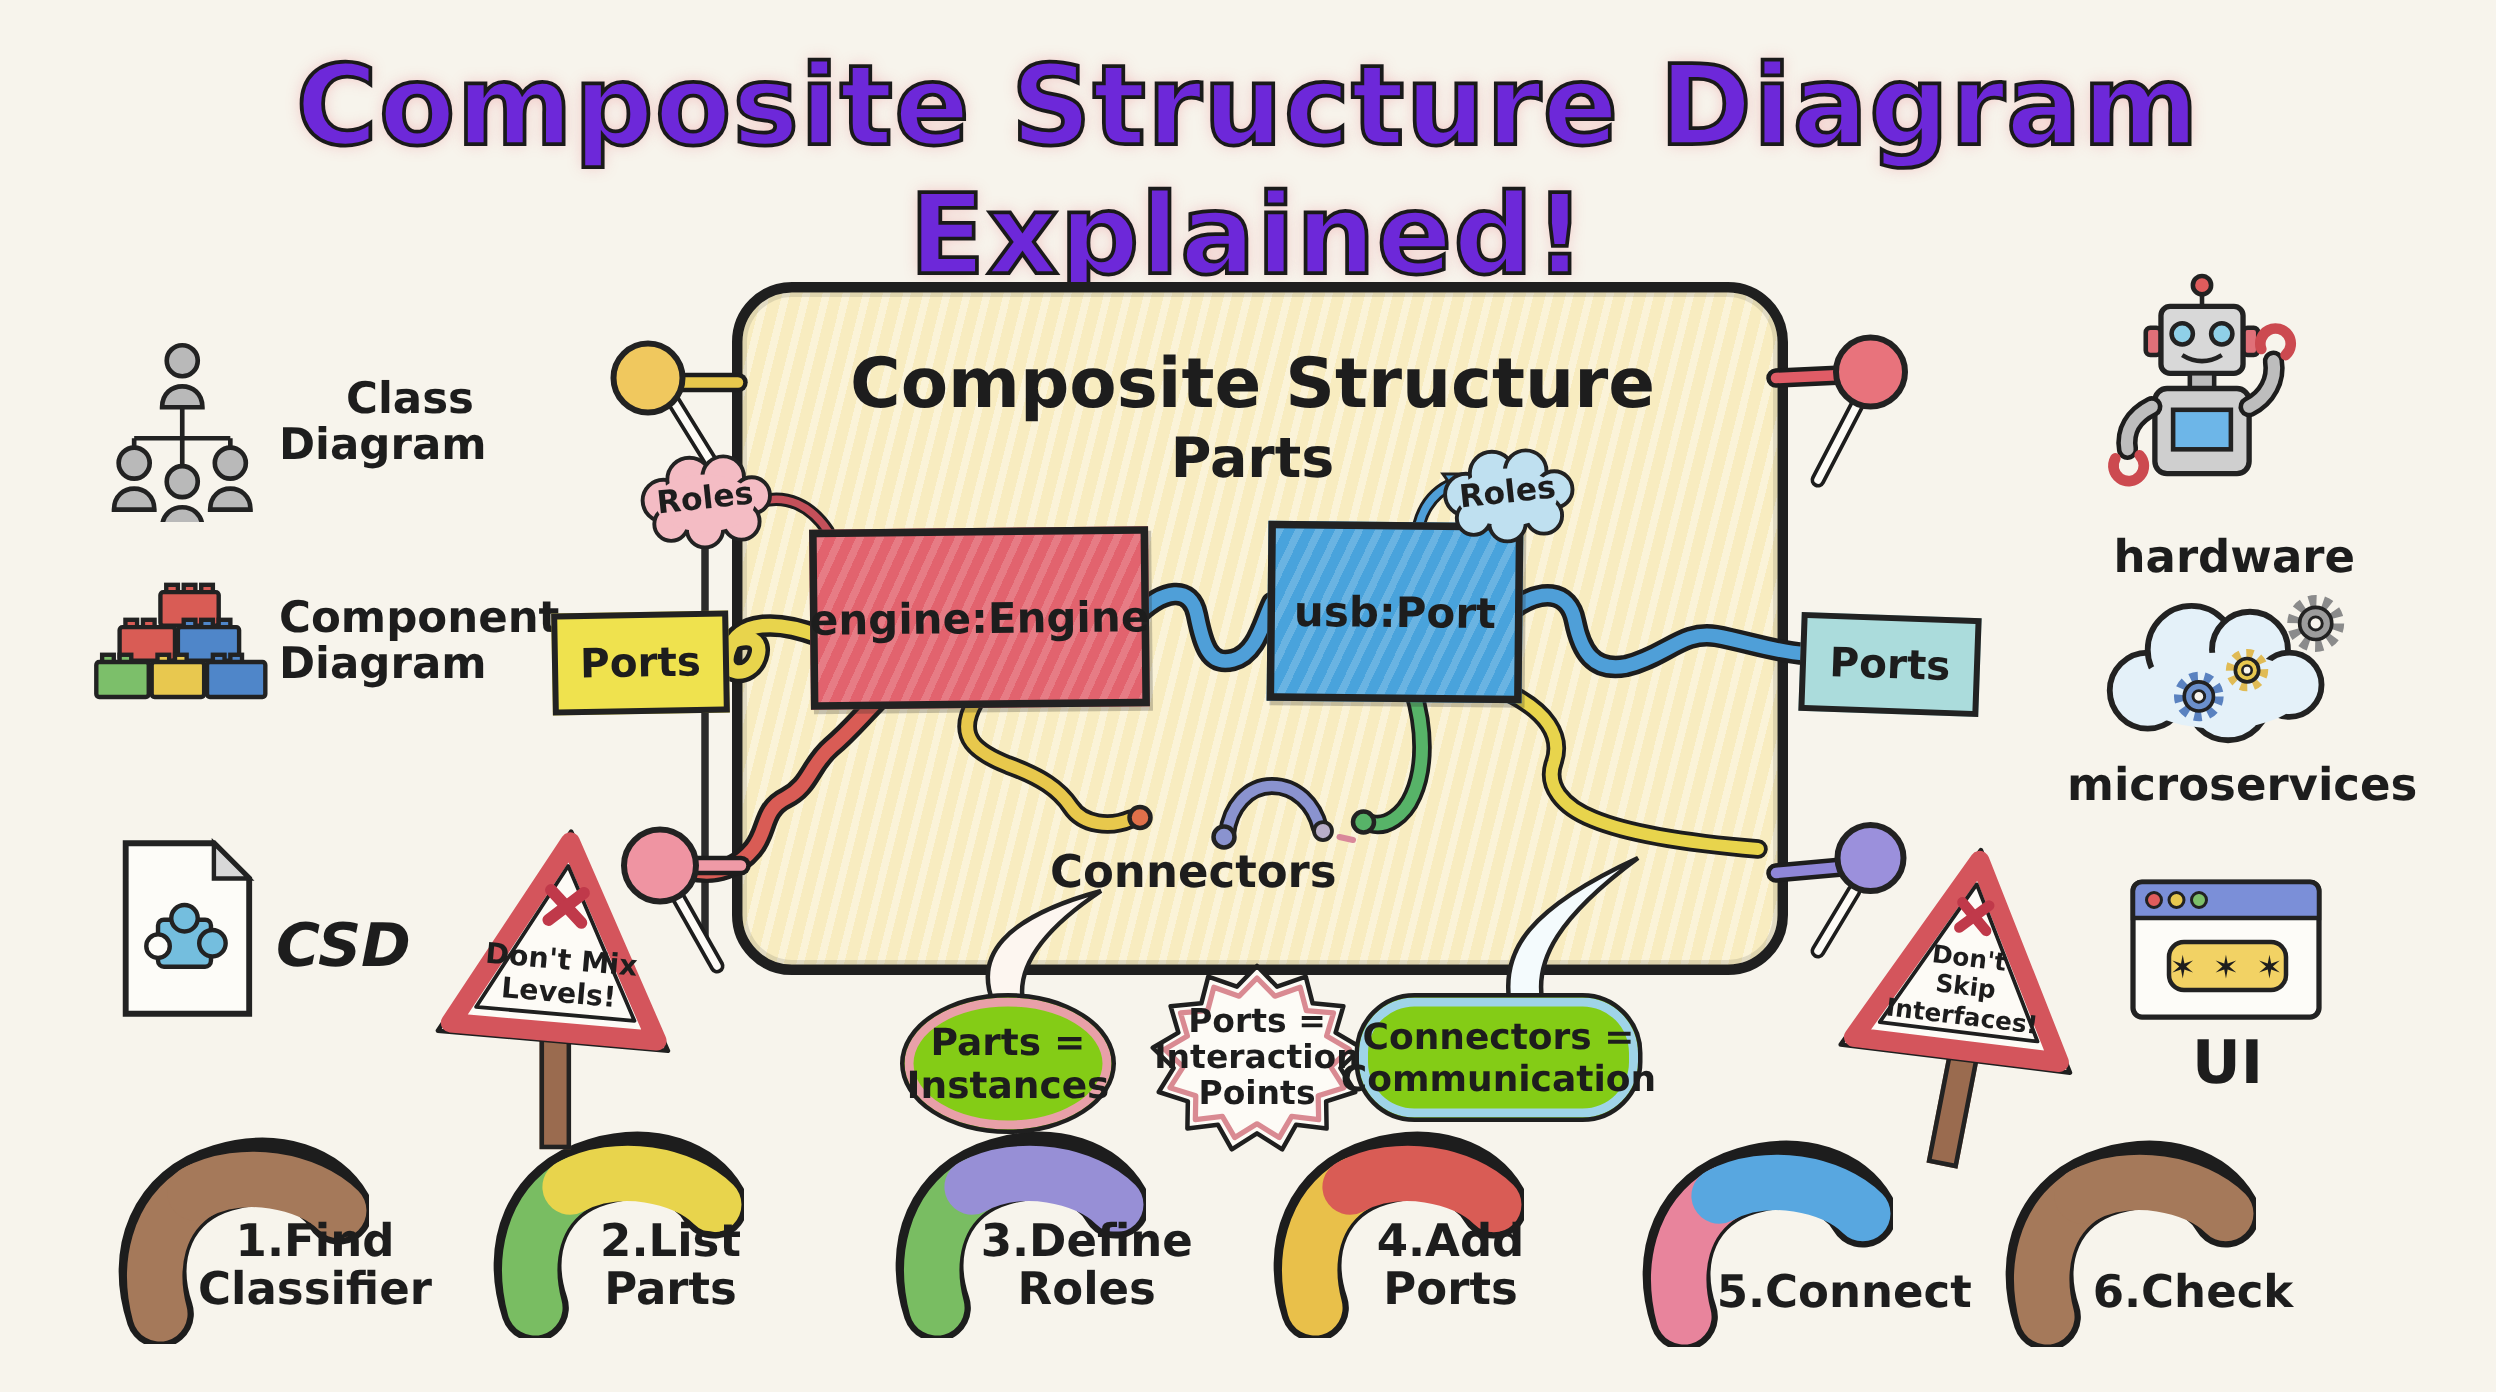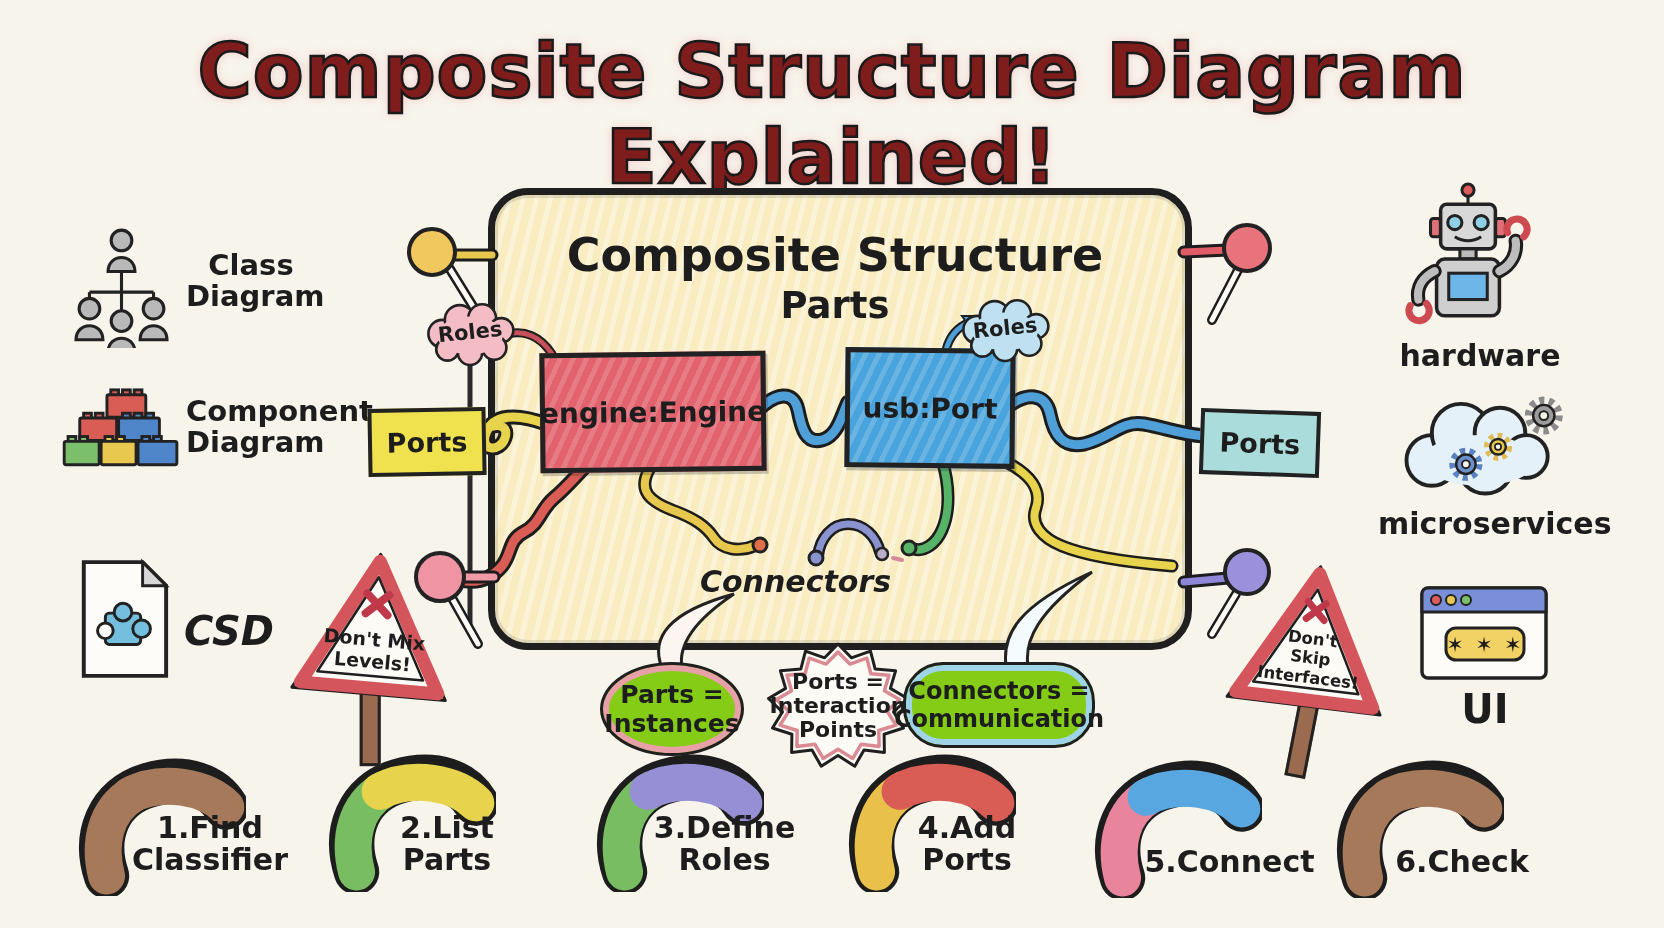--- a/index.html
+++ b/index.html
@@ -3,21 +3,21 @@
 <meta charset="utf-8">
 <style>
   html,body{margin:0;padding:0;}
   body{font-family:"DejaVu Sans","Liberation Sans",sans-serif;background:#efece3;}
   .stage{position:relative;width:1664px;height:928px;background:#f7f4ec;overflow:hidden;}
   .abs{position:absolute;}
   .lbl{font-weight:bold;color:#1d1d1d;text-align:center;line-height:1.08;}
   .title{
     width:100%;text-align:center;top:28px;left:0;
     font-size:74px;font-weight:800;letter-spacing:1px;
-    color:#7f1d1d;-webkit-text-stroke:2.5px #1a1a1a;
+    color:#6d28d9;-webkit-text-stroke:2.5px #1a1a1a;
     text-shadow:0 0 10px rgba(235,130,140,.45);
   }
   .mainbox{
     left:488px;top:188px;width:690px;height:448px;
     border:7px solid #1f1f1f;border-radius:40px;
     background:
       repeating-linear-gradient(104deg, rgba(255,255,255,.38) 0 5px, rgba(255,255,255,0) 5px 13px),
       #f8ecc0;
     box-shadow:inset 0 0 0 3px rgba(40,40,40,.12);
   }
@@ -63,21 +63,21 @@
       <g transform="translate(55,106)">
           <circle cx="0" cy="-14" r="10"></circle>
           <path d="M-13,16 C-13,-2 13,-2 13,16 Z"></path>
         </g>
       <g transform="translate(86,94)">
           <circle cx="0" cy="-14" r="10"></circle>
           <path d="M-13,16 C-13,-2 13,-2 13,16 Z"></path>
         </g>
     </g>
   </svg>
-  <div class="abs lbl z3" style="left:186px;top:250px;width:130px;font-size:29px;text-align:center;">Class Diagram</div>
+  <div class="abs lbl z3" style="left:186px;top:250px;width:130px;font-size:29px;text-align:right;">Class Diagram</div>
 
   <svg class="abs z3" style="left:56px;top:386px;" width="132" height="102" viewBox="0 0 135 105">
     <g stroke="#222" stroke-width="3">
       <g fill="#d95c55">
           <rect x="56" y="4" width="8" height="6"></rect>
           <rect x="68" y="4" width="8" height="6"></rect>
           <rect x="80" y="4" width="8" height="6"></rect>
           <rect x="52" y="9" width="40" height="23" rx="2"></rect>
         </g>
       <g fill="#d95c55">
@@ -133,21 +133,21 @@
           <line x1="92" y1="44" x2="70" y2="64"></line>
       </g>
       <text x="81" y="96" text-anchor="middle" font-size="19" font-weight="bold" fill="#1d1d1d">Don't Mix</text>
       <text x="81" y="118" text-anchor="middle" font-size="19" font-weight="bold" fill="#1d1d1d">Levels!</text>
     </svg>
   </div>
 
   <div class="abs mainbox z1"></div>
   <div class="abs lbl z3" style="left:560px;top:210px;width:550px;font-size:46px;margin-top:21px;">Composite Structure</div>
   <div class="abs lbl z3" style="left:700px;top:286px;width:270px;font-size:37px;">Parts</div>
-  <div class="abs lbl z3" style="left:688px;top:566px;width:215px;font-size:30px;font-style:italic;">Connectors</div>
+  <div class="abs lbl z3" style="left:688px;top:566px;width:215px;font-size:30px;">Connectors</div>
 
   <svg class="overlay" width="1664" height="928" viewBox="0 0 1664 928">
 
     <line x1="470" y1="354" x2="470" y2="628" stroke="#2a2a2a" stroke-width="5"></line>
 
     <g fill="none" stroke-linecap="round">
       <path d="M474,438 C492,420 510,423 505,438 C500,453 479,451 486,433 C493,414 517,413 546,424" stroke="#1d1d1d" stroke-width="15"></path>
       <path d="M474,438 C492,420 510,423 505,438 C500,453 479,451 486,433 C493,414 517,413 546,424" stroke="#e8d44c" stroke-width="9"></path>
     </g>
 
@@ -332,21 +332,21 @@
     <rect x="57" y="66" width="16" height="10" fill="#bbb" stroke="#222" stroke-width="3"></rect>
     <rect x="34" y="76" width="62" height="56" rx="8" fill="#cfcfcf" stroke="#222" stroke-width="3.5"></rect>
     <rect x="46" y="90" width="38" height="26" fill="#6db6e8" stroke="#222" stroke-width="3"></rect>
     <path d="M32,88 C20,94 14,104 16,116" fill="none" stroke="#1d1d1d" stroke-width="14" stroke-linecap="round"></path>
     <path d="M32,88 C20,94 14,104 16,116" fill="none" stroke="#bdbdbd" stroke-width="8" stroke-linecap="round"></path>
     <path d="M8,122 a10,10 0 1 0 16,-2" fill="none" stroke="#cc4a50" stroke-width="7" stroke-linecap="round"></path>
     <path d="M96,88 C108,82 114,70 112,58 " fill="none" stroke="#1d1d1d" stroke-width="14" stroke-linecap="round"></path>
     <path d="M96,88 C108,82 114,70 112,58" fill="none" stroke="#bdbdbd" stroke-width="8" stroke-linecap="round"></path>
     <path d="M104,50 a10,10 0 1 1 16,4" fill="none" stroke="#cc4a50" stroke-width="7" stroke-linecap="round"></path>
   </svg>
-  <div class="abs lbl z3" style="left:1390px;top:340px;width:180px;font-size:30px;">hardware</div>
+  <div class="abs lbl z3" style="left:1390px;top:356px;width:180px;font-size:30px;text-align:right;">hardware</div>
 
   <svg class="abs z3" style="left:1388px;top:374px;" width="185" height="128" viewBox="0 0 190 130">
     <g fill="#e4f1f9" stroke="#222" stroke-width="4">
       <circle cx="45" cy="88" r="26"></circle>
         <circle cx="75" cy="60" r="30"></circle>
         <circle cx="115" cy="60" r="26"></circle>
       <circle cx="142" cy="84" r="22"></circle>
         <circle cx="100" cy="94" r="28"></circle>
     </g>
     <ellipse cx="94" cy="88" rx="58" ry="26" fill="#e4f1f9"></ellipse>

